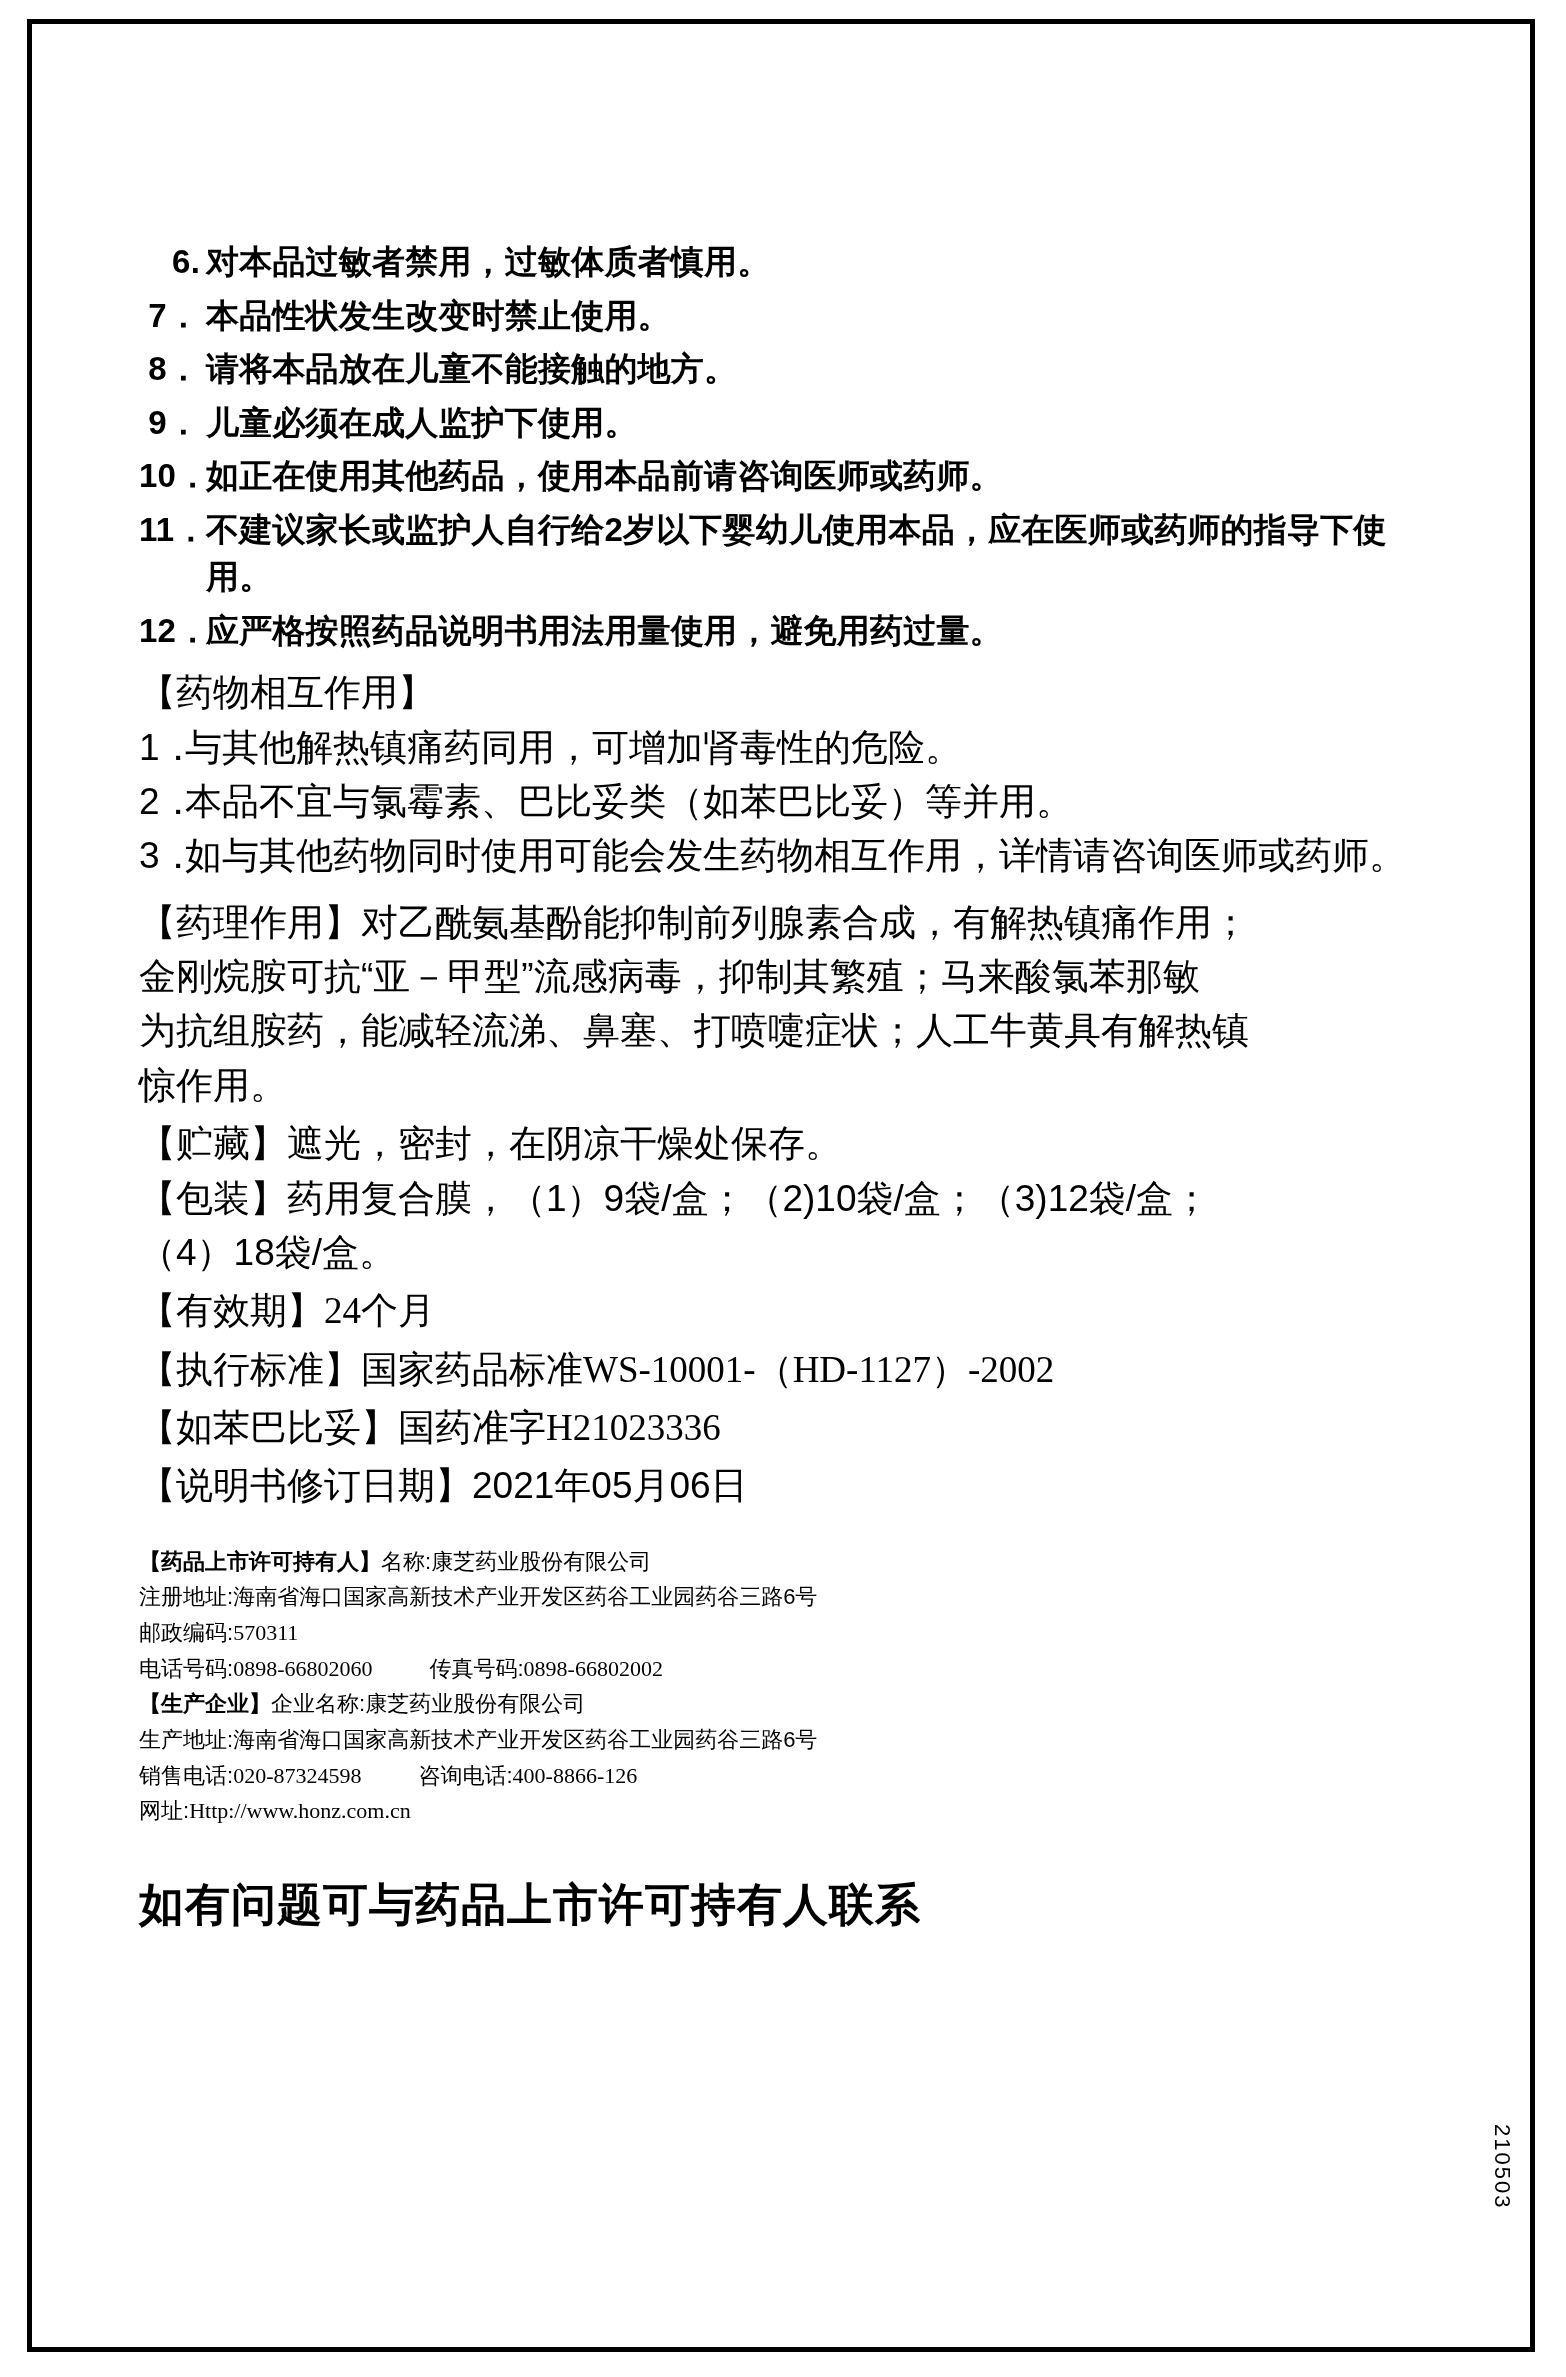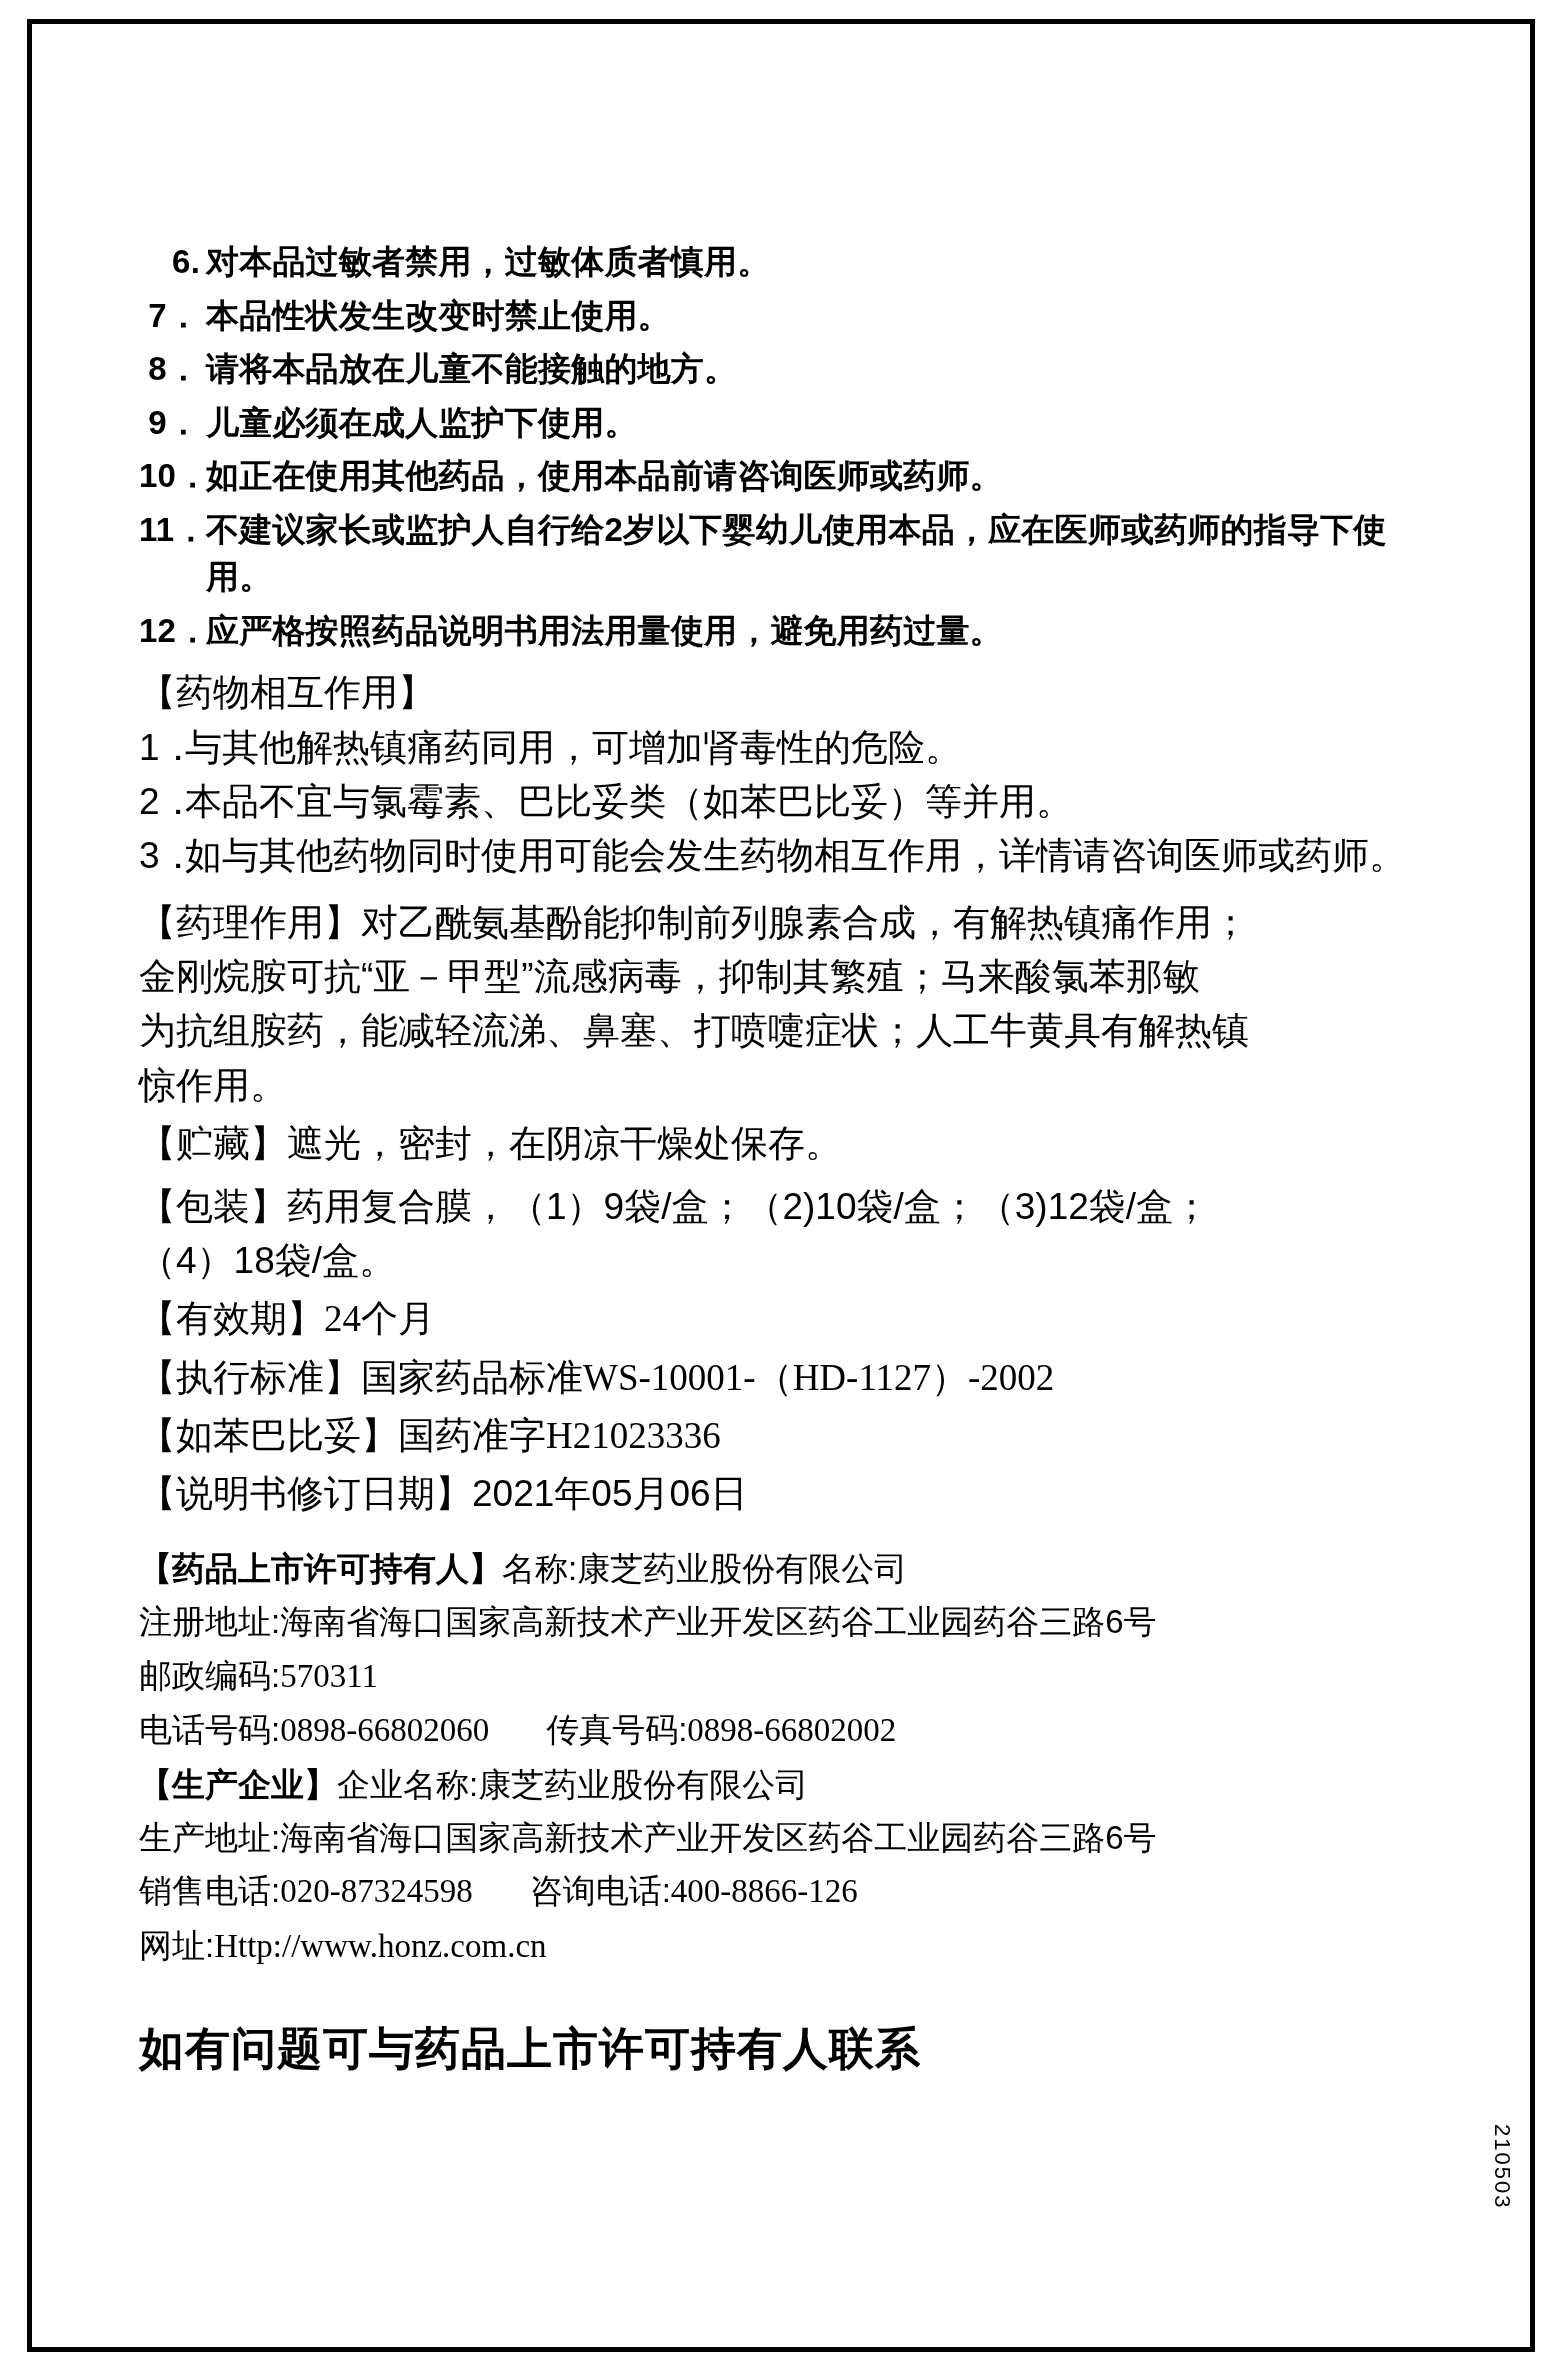--- a/index.html
+++ b/index.html
@@ -85,23 +85,23 @@
     flex: 0 0 auto;
     width: 46px;
     white-space: nowrap;
   }
   .num-line .t {
     flex: 1 1 auto;
   }
 
   
   .block2 {
-    font-size: 33px;
+    font-size: 22px;
     line-height: 1.62;
-    margin-top: 20px;
+    margin-top: 30px;
   }
   .block2 p {
     margin: 0;
   }
   .block2 .b {
     font-weight: bold;
   }
   .gap {
     display: inline-block;
     width: 57px;
@@ -193,21 +193,21 @@
       <p><span class="lbl">【药理作用】</span><span>对乙酰氨基酚能抑制前列腺素合成，有解热镇痛作用；</span></p>
       <p>金刚烷胺可抗“亚－甲型”流感病毒，抑制其繁殖；马来酸氯苯那敏</p>
       <p>为抗组胺药，能减轻流涕、鼻塞、打喷嚏症状；人工牛黄具有解热镇</p>
       <p>惊作用。</p>
     </div>
 
     <div class="sec" style="margin-top:4px">
       <p><span class="lbl">【贮藏】</span><span>遮光，密封，在阴凉干燥处保存。</span></p>
     </div>
 
-    <div class="sec" style="margin-top:8px">
+    <div class="sec" style="margin-top:0">
       <p><span class="lbl">【包装】</span><span>药用复合膜，（1）9袋/盒；（2)10袋/盒；（3)12袋/盒；</span></p>
       <p>（4）18袋/盒。</p>
     </div>
 
     <div class="sec" style="margin-top:4px">
       <p><span class="lbl">【有效期】</span><span class="mono-ascii">24个月</span></p>
     </div>
 
     <div class="sec" style="margin-top:4px">
       <p><span class="lbl">【执行标准】</span><span class="mono-ascii">国家药品标准WS-10001-（HD-1127）-2002</span></p>

